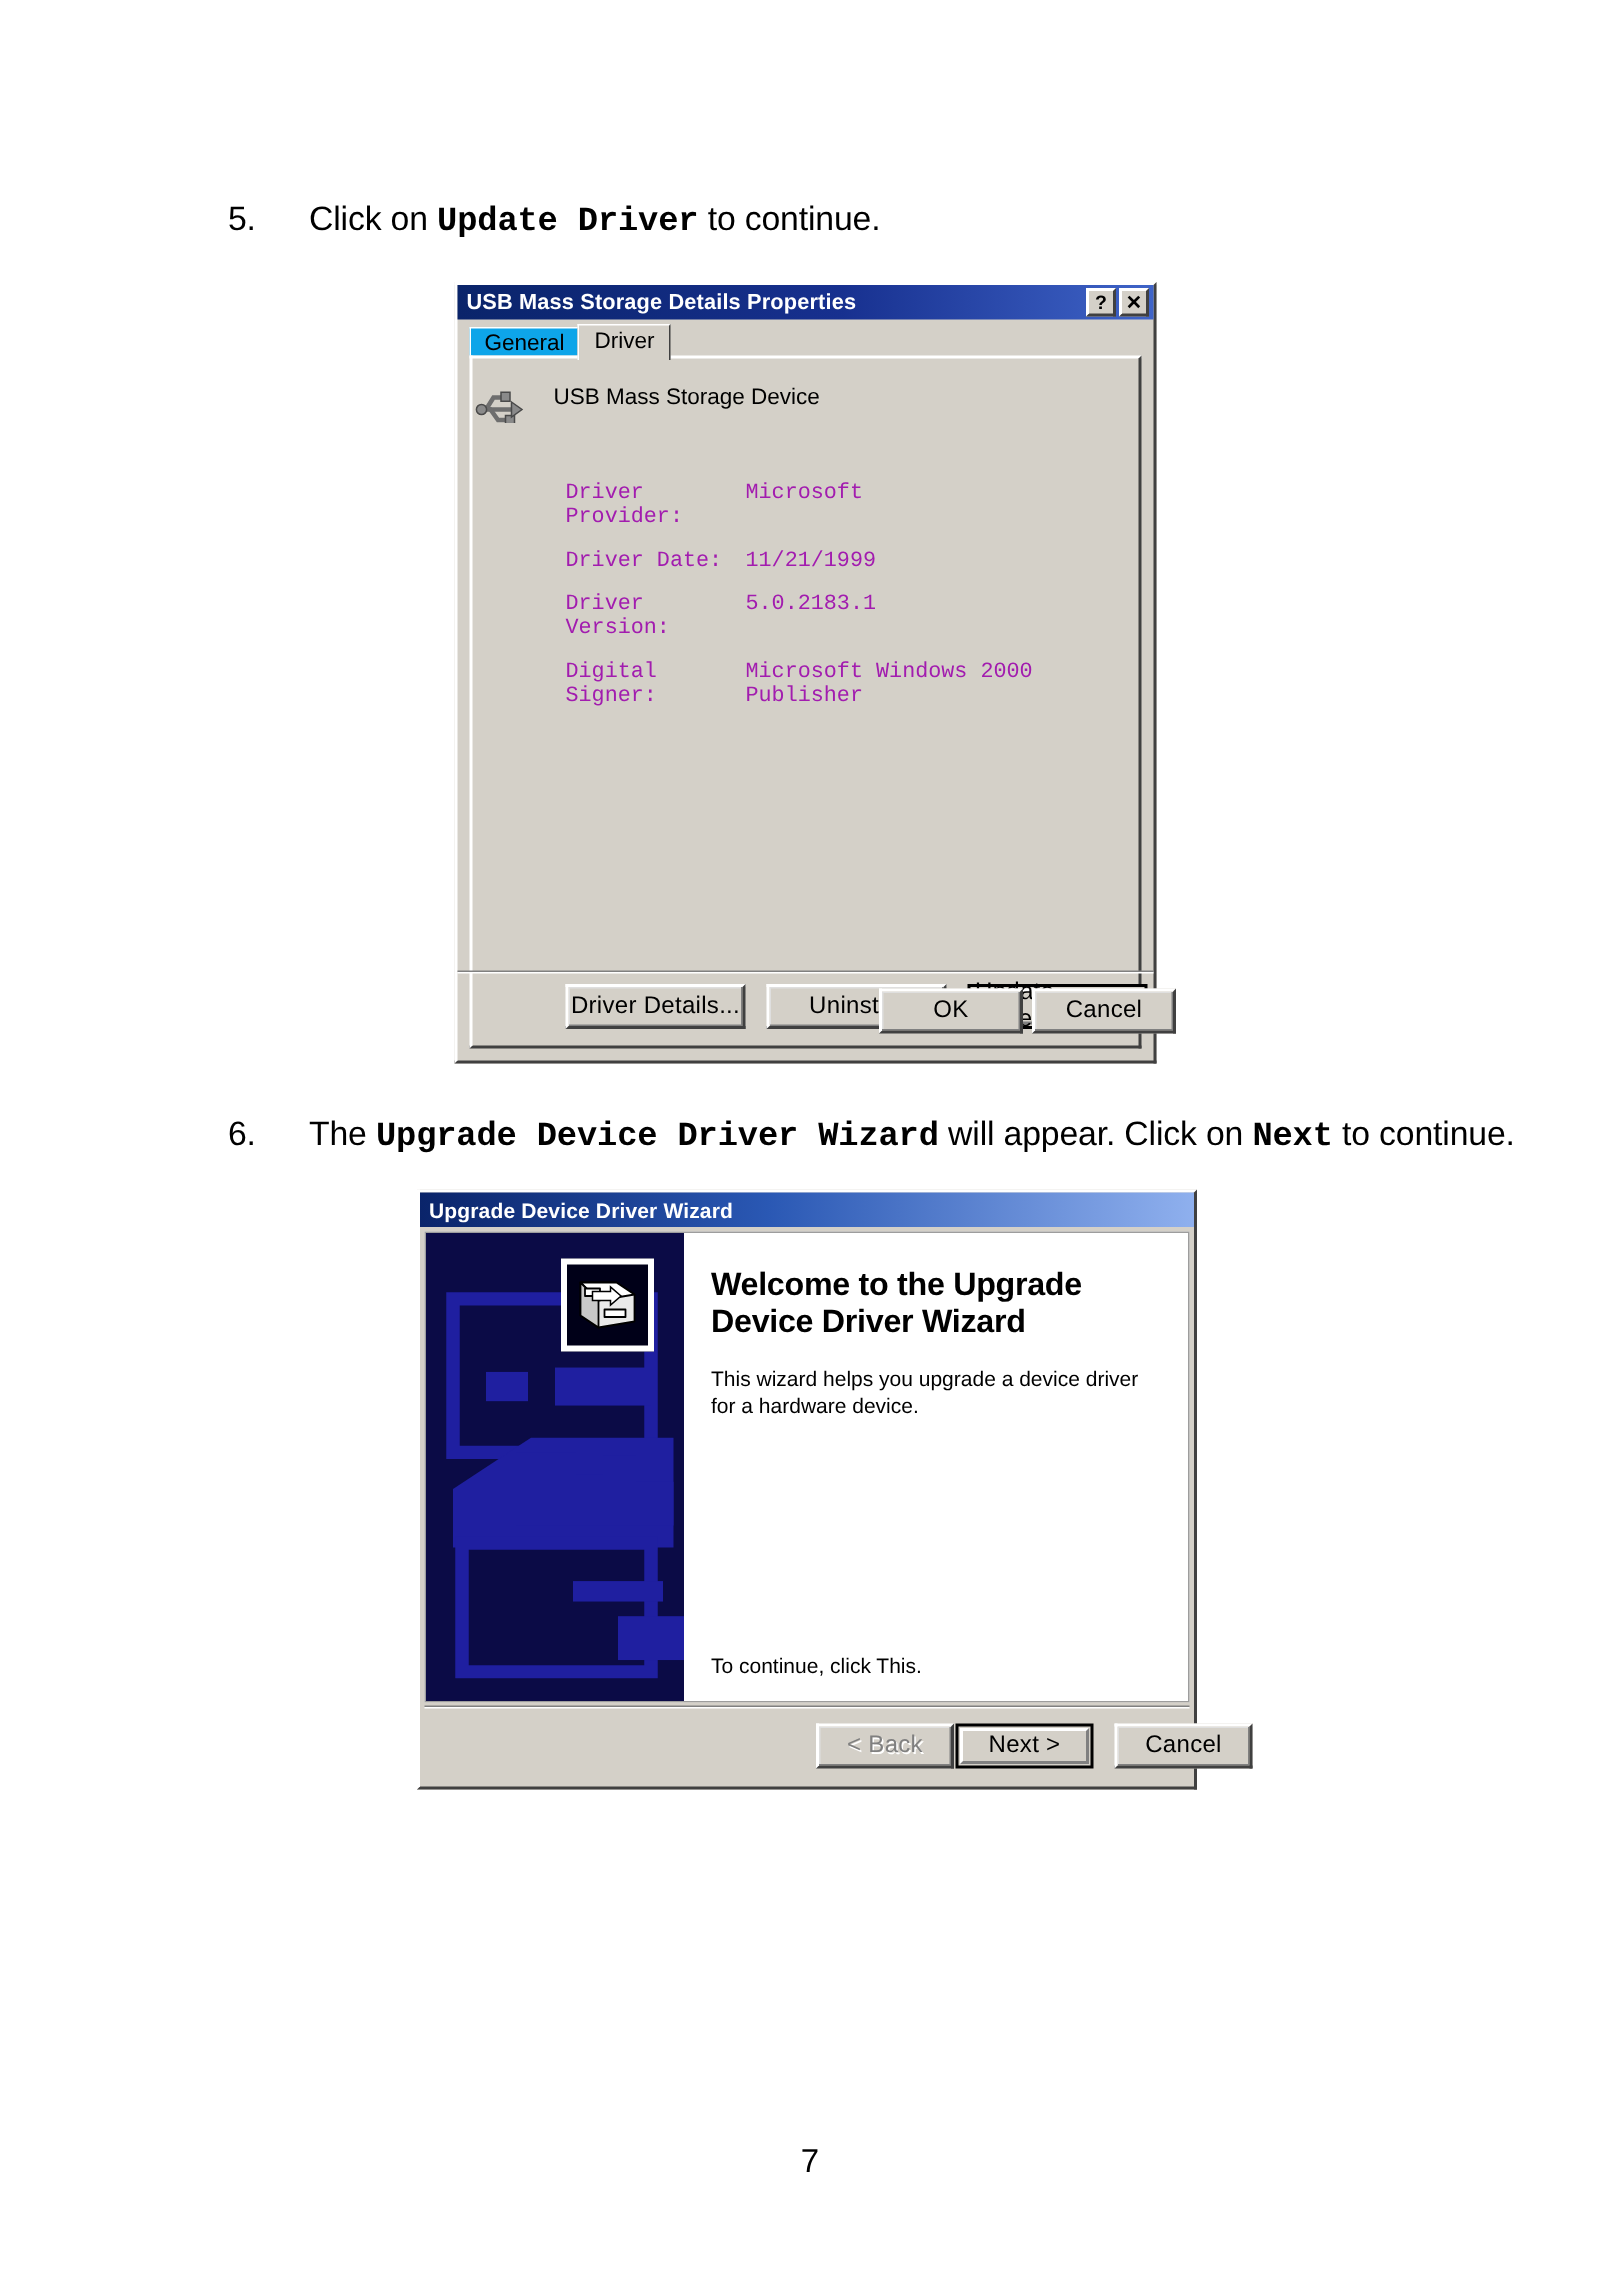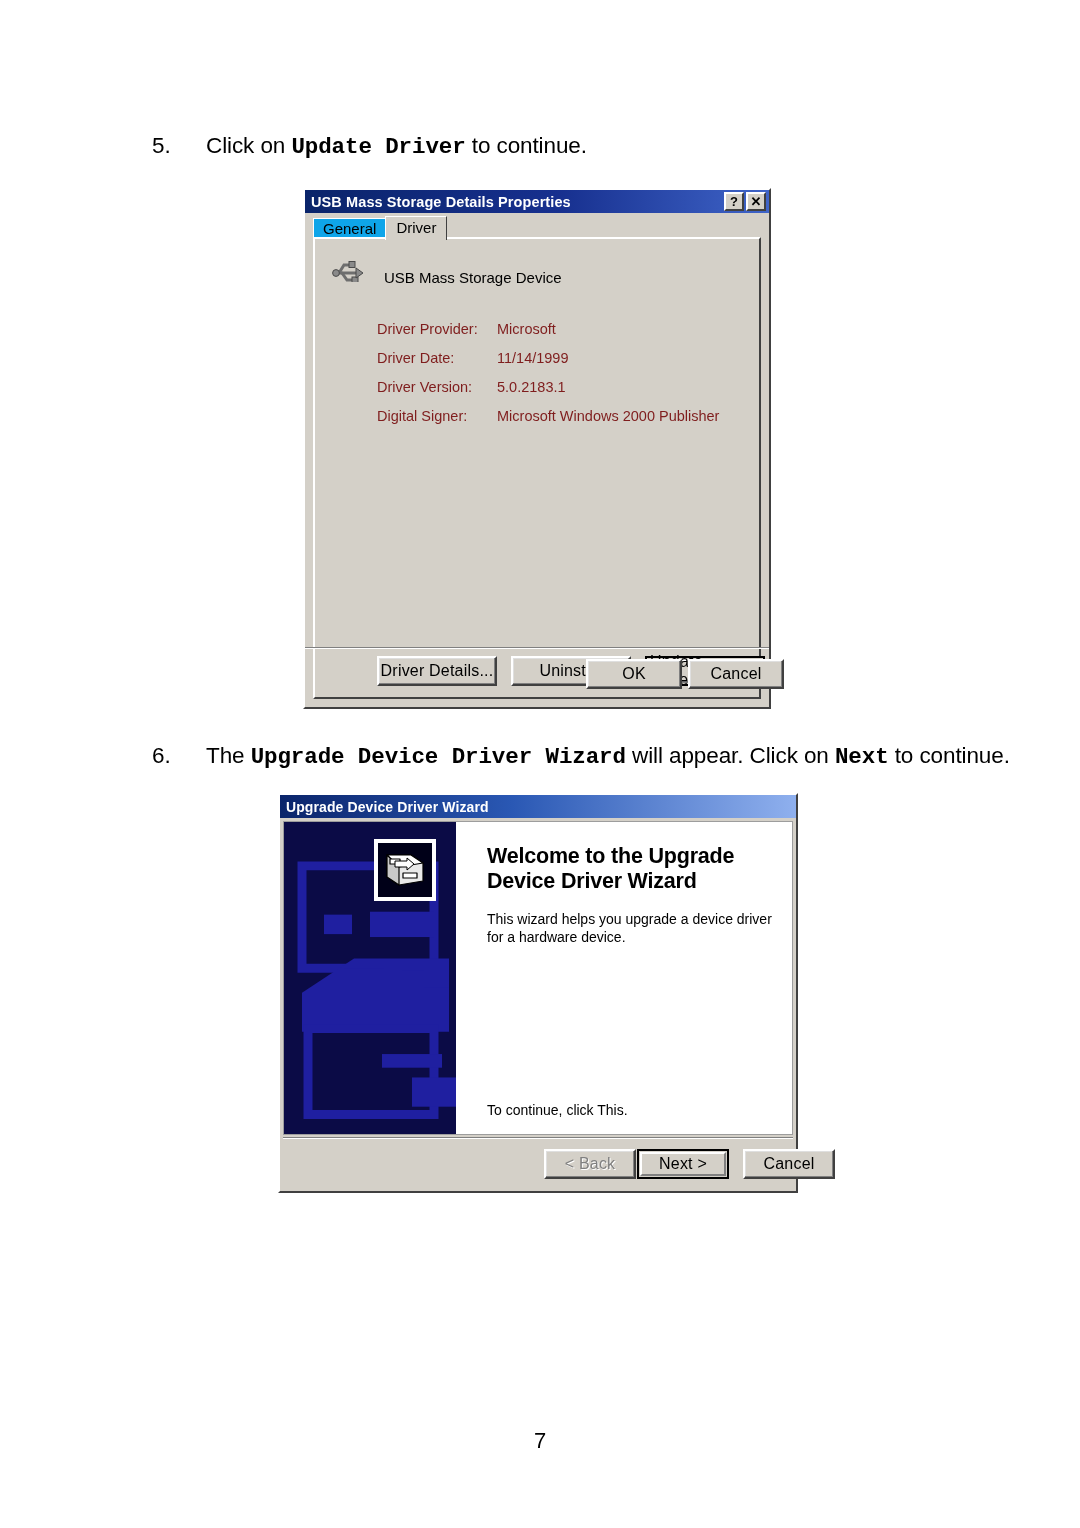--- a/index.html
+++ b/index.html
@@ -169,38 +169,38 @@
     right: 8px;
     bottom: 8px;
     background: #d4d0c8;
     border-top: 2px solid #ffffff;
     border-left: 2px solid #ffffff;
     border-right: 2px solid #404040;
     border-bottom: 2px solid #404040;
   }
   #dlg-properties .device-row {
     position: absolute;
-    left: 15px;
+    left: 0;
     top: 17px;
     display: flex;
-    align-items: flex-end;
+    align-items: flex-start;
   }
   #dlg-properties .device-name {
     font-size: 15px;
     margin-left: 20px;
     color: #000;
   }
   .prop-table {
     position: absolute;
     left: 62px;
     top: 82px;
     font-size: 14.5px;
     border-collapse: collapse;
   }
-  .prop-table td { padding: 0 0 13px 0; vertical-align: top; color: #7f1d1d; }
+  .prop-table td { padding: 0 0 13px 0; vertical-align: top; color: #a21caf; font-family: Liberation Mono, monospace; }
   .prop-table td.k { width: 120px; }
   .desc-text {
     position: absolute;
     left: 4px;
     top: 188px;
     right: 10px;
     font-size: 14.5px;
     line-height: 19px;
     color: #000;
   }
@@ -255,21 +255,20 @@
     border: 4px solid #ffffff;
     box-sizing: border-box;
     display: flex;
     align-items: center;
     justify-content: center;
   }
   .wiz-content {
     flex: 1 1 auto;
     position: relative;
     padding: 22px 16px 12px 18px;
-    margin-left: 13px;
   }
   .wiz-h1 {
     font-size: 21.5px;
     font-weight: bold;
     line-height: 25px;
     color: #000;
     letter-spacing: -0.2px;
   }
   .wiz-p {
     margin-top: 16px;
@@ -343,21 +342,21 @@
     </div>
 
     <table class="prop-table">
       <tbody>
           <tr>
         <td class="k">Driver Provider:</td>
         <td class="v">Microsoft</td>
       </tr>
       <tr>
         <td class="k">Driver Date:</td>
-        <td class="v">11/14/1999</td>
+        <td class="v">11/21/1999</td>
       </tr>
       <tr>
         <td class="k">Driver Version:</td>
         <td class="v">5.0.2183.1</td>
       </tr>
       <tr>
         <td class="k">Digital Signer:</td>
         <td class="v">Microsoft Windows 2000 Publisher</td>
       </tr>
     </tbody>

